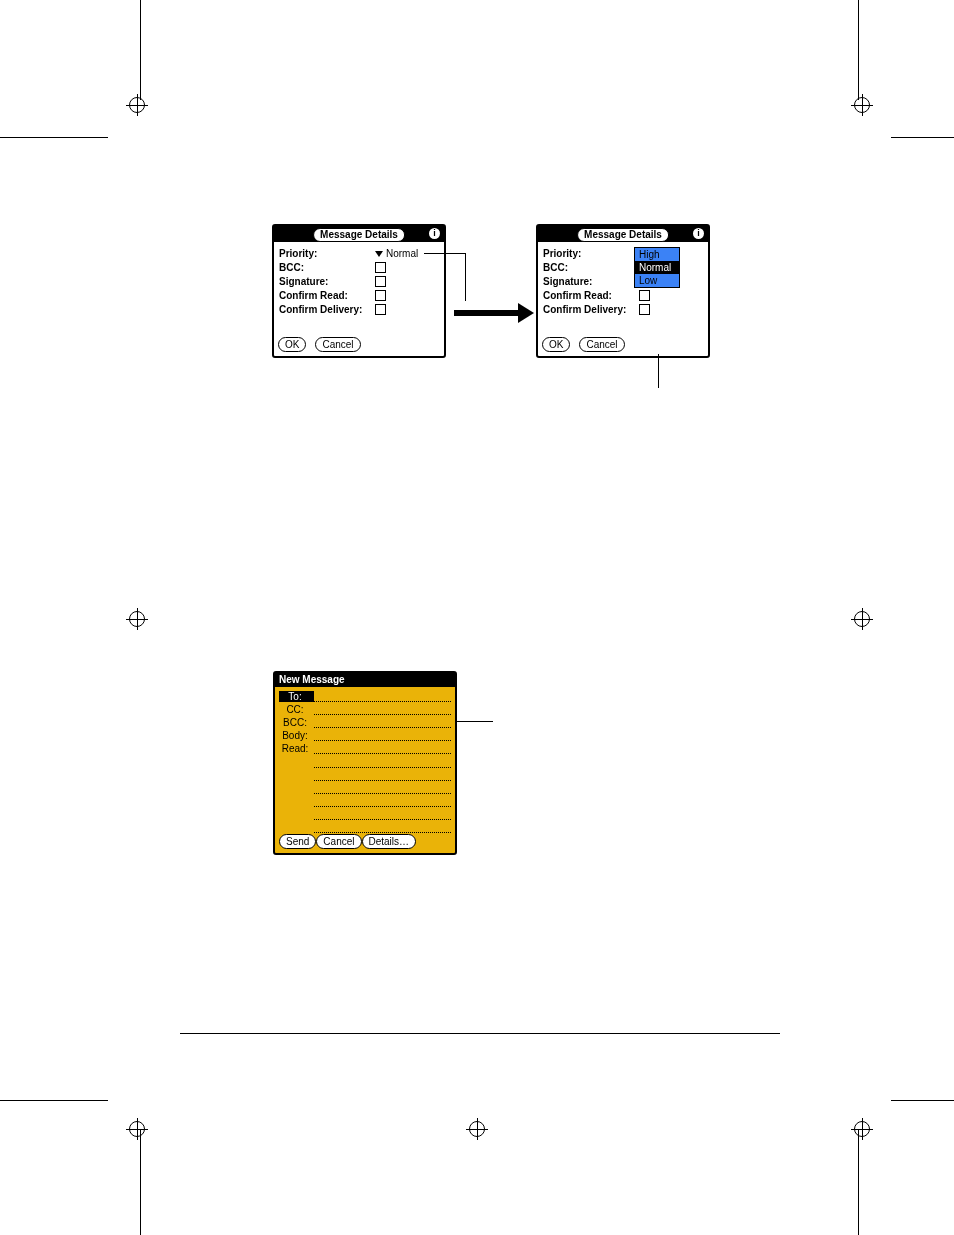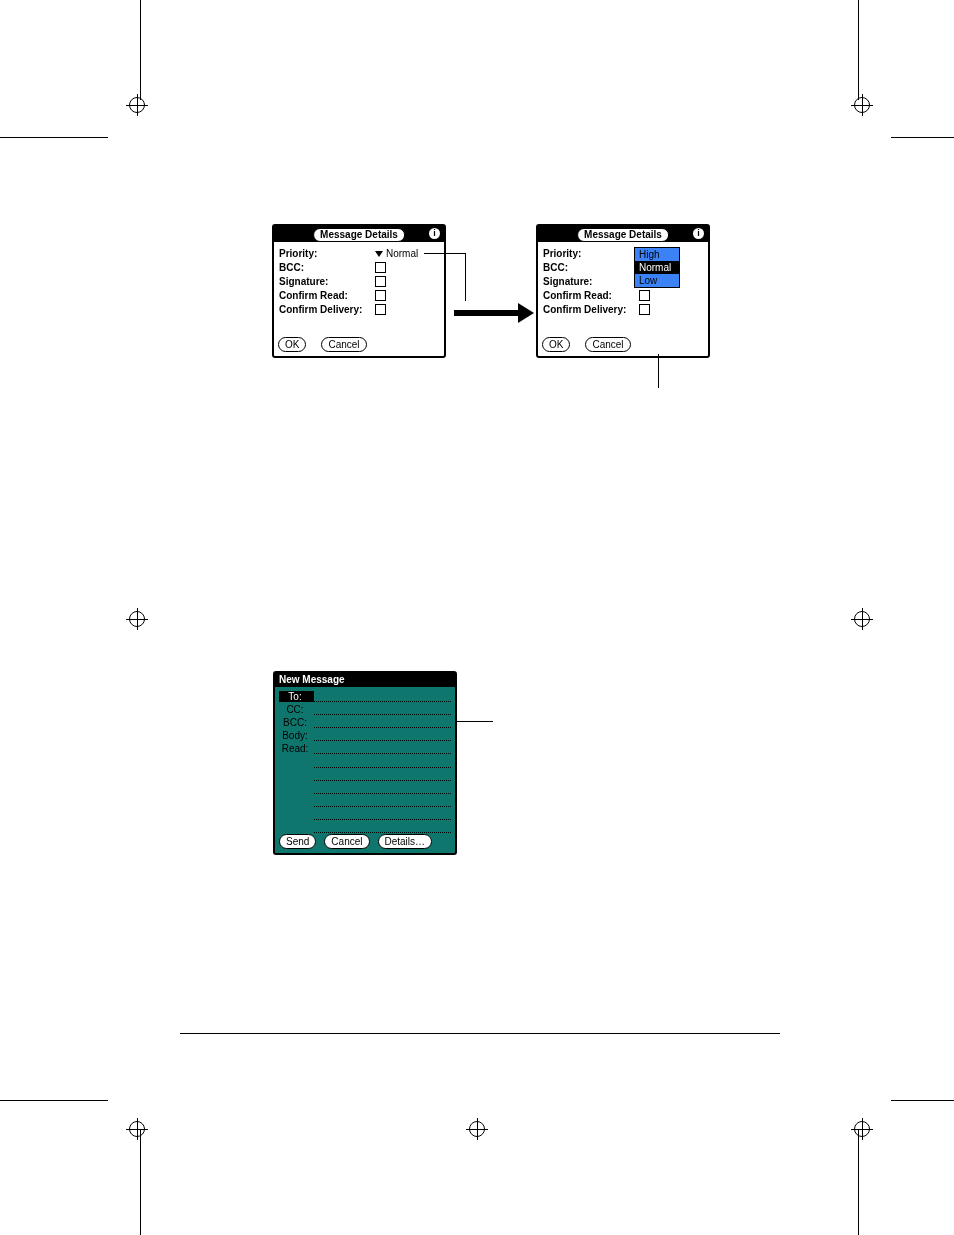--- a/index.html
+++ b/index.html
@@ -17,43 +17,43 @@
   .dlg{position:absolute;width:170px;border:2px solid #000;border-radius:3px;background:#fff;}
   .dlg .titlebar{height:16px;background:#000;position:relative;}
   .dlg .titlebar .pill{position:absolute;left:50%;top:2px;transform:translateX(-50%);background:#fff;color:#000;font-weight:bold;font-size:10px;padding:0 6px;border-radius:7px;line-height:12px;border:1px solid #000;white-space:nowrap;}
   .dlg .titlebar .info{position:absolute;right:4px;top:2px;width:11px;height:11px;background:#fff;border-radius:50%;color:#000;font-weight:bold;font-size:9px;line-height:11px;text-align:center;}
   .dlg .body{padding:6px 5px 8px 5px;font-size:10px;color:#000;}
   .row{display:flex;align-items:center;margin-bottom:3px;}
   .lab{width:92px;font-weight:bold;padding-right:4px;}
   .chk{display:inline-block;width:9px;height:9px;border:1px solid #000;}
   .dd{display:inline-flex;align-items:center;gap:3px;}
   .dd .tri{display:inline-block;width:0;height:0;border-left:4px solid transparent;border-right:4px solid transparent;border-top:6px solid #000;}
-  .formbtns{position:absolute;bottom:4px;left:4px;display:flex;gap:15px;}
+  .formbtns{position:absolute;bottom:4px;left:4px;display:flex;gap:9px;}
   .pbtn{border:1px solid #000;border-radius:9px;padding:0 6px;font-size:10px;line-height:13px;background:#fff;}
 
   
   .popup{position:absolute;border:1px solid #000;background:#3b82f6;font-size:10px;}
   .popup div{padding:1px 4px;line-height:11px;}
   .popup .sel{background:#000;color:#fff;}
 
   
   .arrowline{position:absolute;height:6px;background:#000;}
   .arrowhead{position:absolute;width:0;height:0;border-top:10px solid transparent;border-bottom:10px solid transparent;border-left:16px solid #000;}
 
   
-  .msg{position:absolute;width:180px;border:2px solid #000;border-radius:3px;background:#0f766e;}
+  .msg{position:absolute;width:180px;border:2px solid #000;border-radius:3px;background:#eab308;}
   .msg .top{height:14px;background:#000;color:#fff;font-weight:bold;font-size:10px;line-height:14px;}
   .msg .top span{display:inline-block;background:#000;padding:0 4px;}
   .fields{padding:3px 4px 22px 4px;font-size:10px;}
   .frow{display:flex;align-items:flex-end;margin-bottom:1px;}
   .flab{width:32px;text-align:center;padding-right:3px;}
   .flab.sel{background:#000;color:#fff;}
   .fdots{flex:1;border-bottom:1px dotted #000;height:11px;}
   .bodyline{margin-left:35px;border-bottom:1px dotted #000;height:12px;}
-  .msgbtns{position:absolute;bottom:4px;left:4px;display:flex;gap:8px;}
+  .msgbtns{position:absolute;bottom:4px;left:4px;display:flex;gap:0;}
 
   
   .callout{position:absolute;background:#000;}
 </style>
 </head>
 <body>
 
 <div class="page">
 
   <div class="hline" style="left:0;top:137px;width:108px;"></div>

